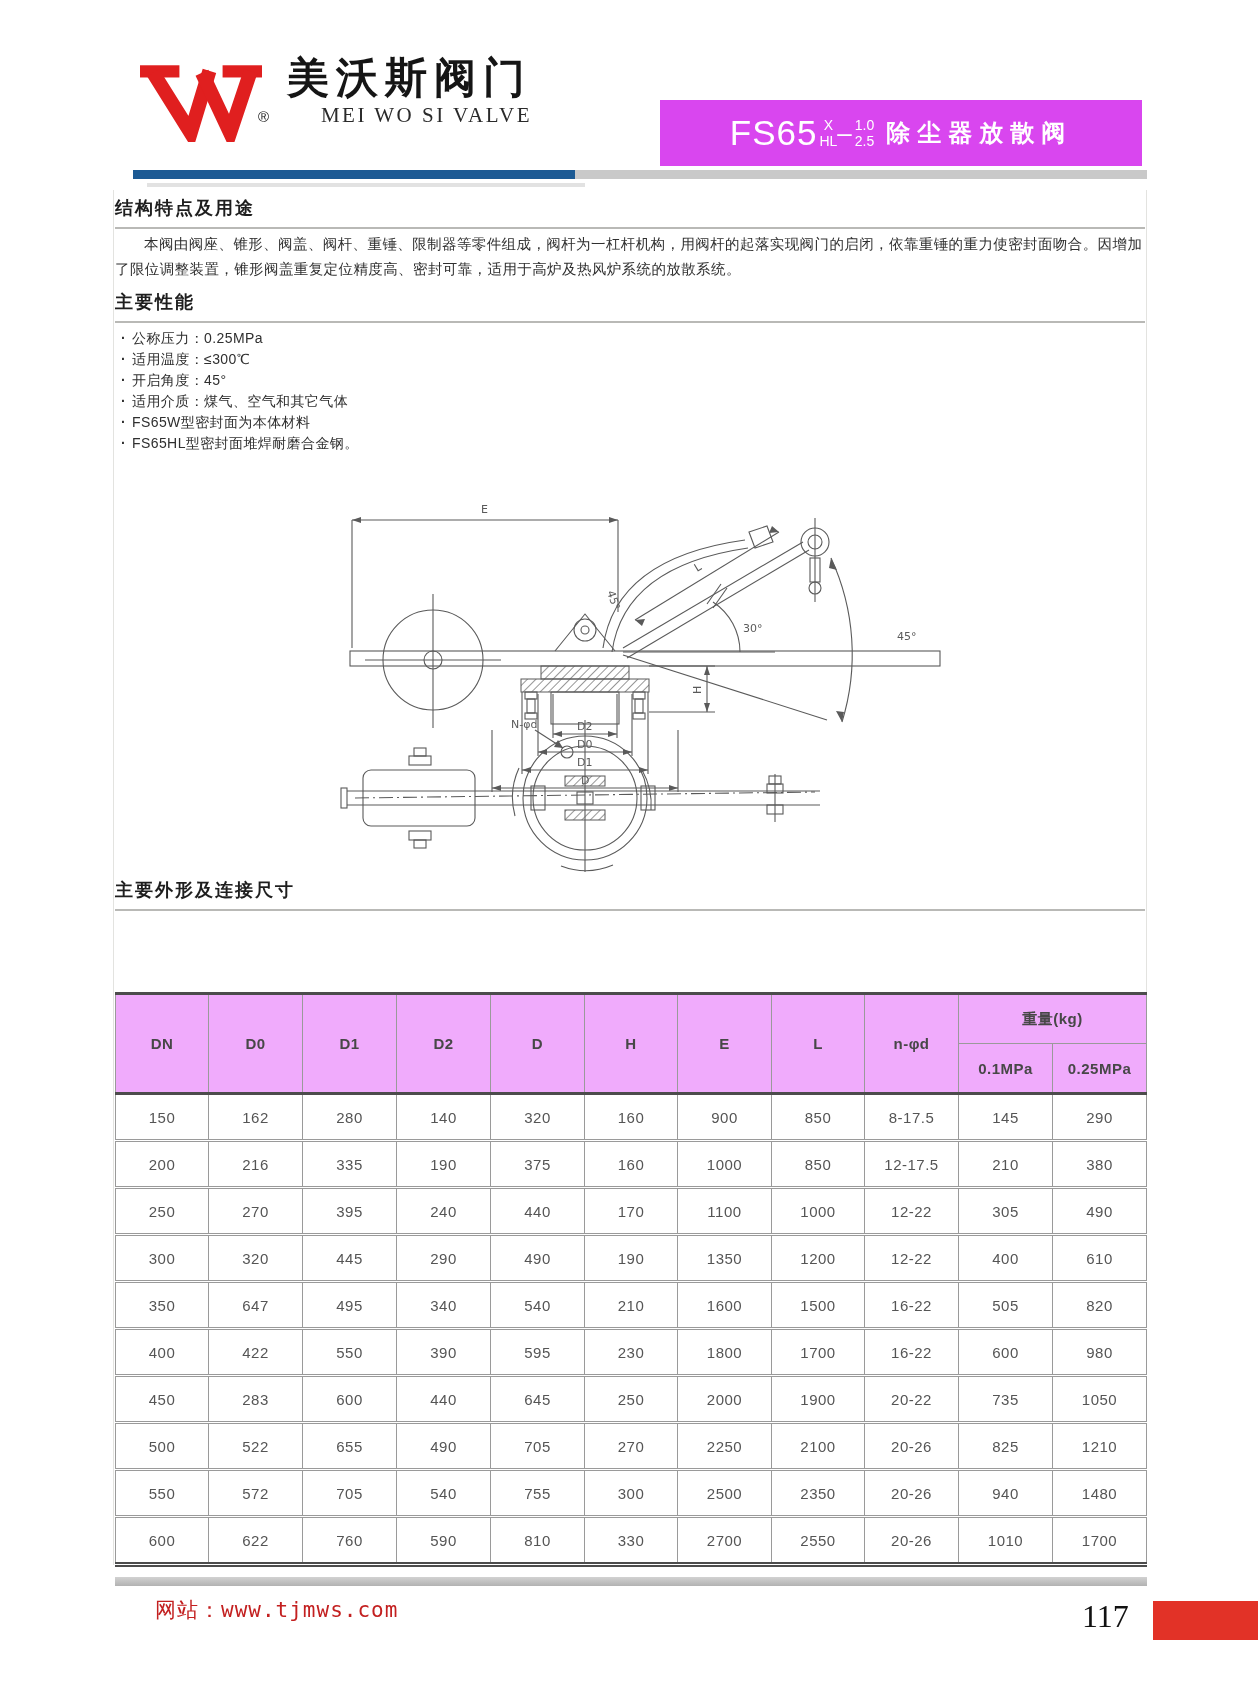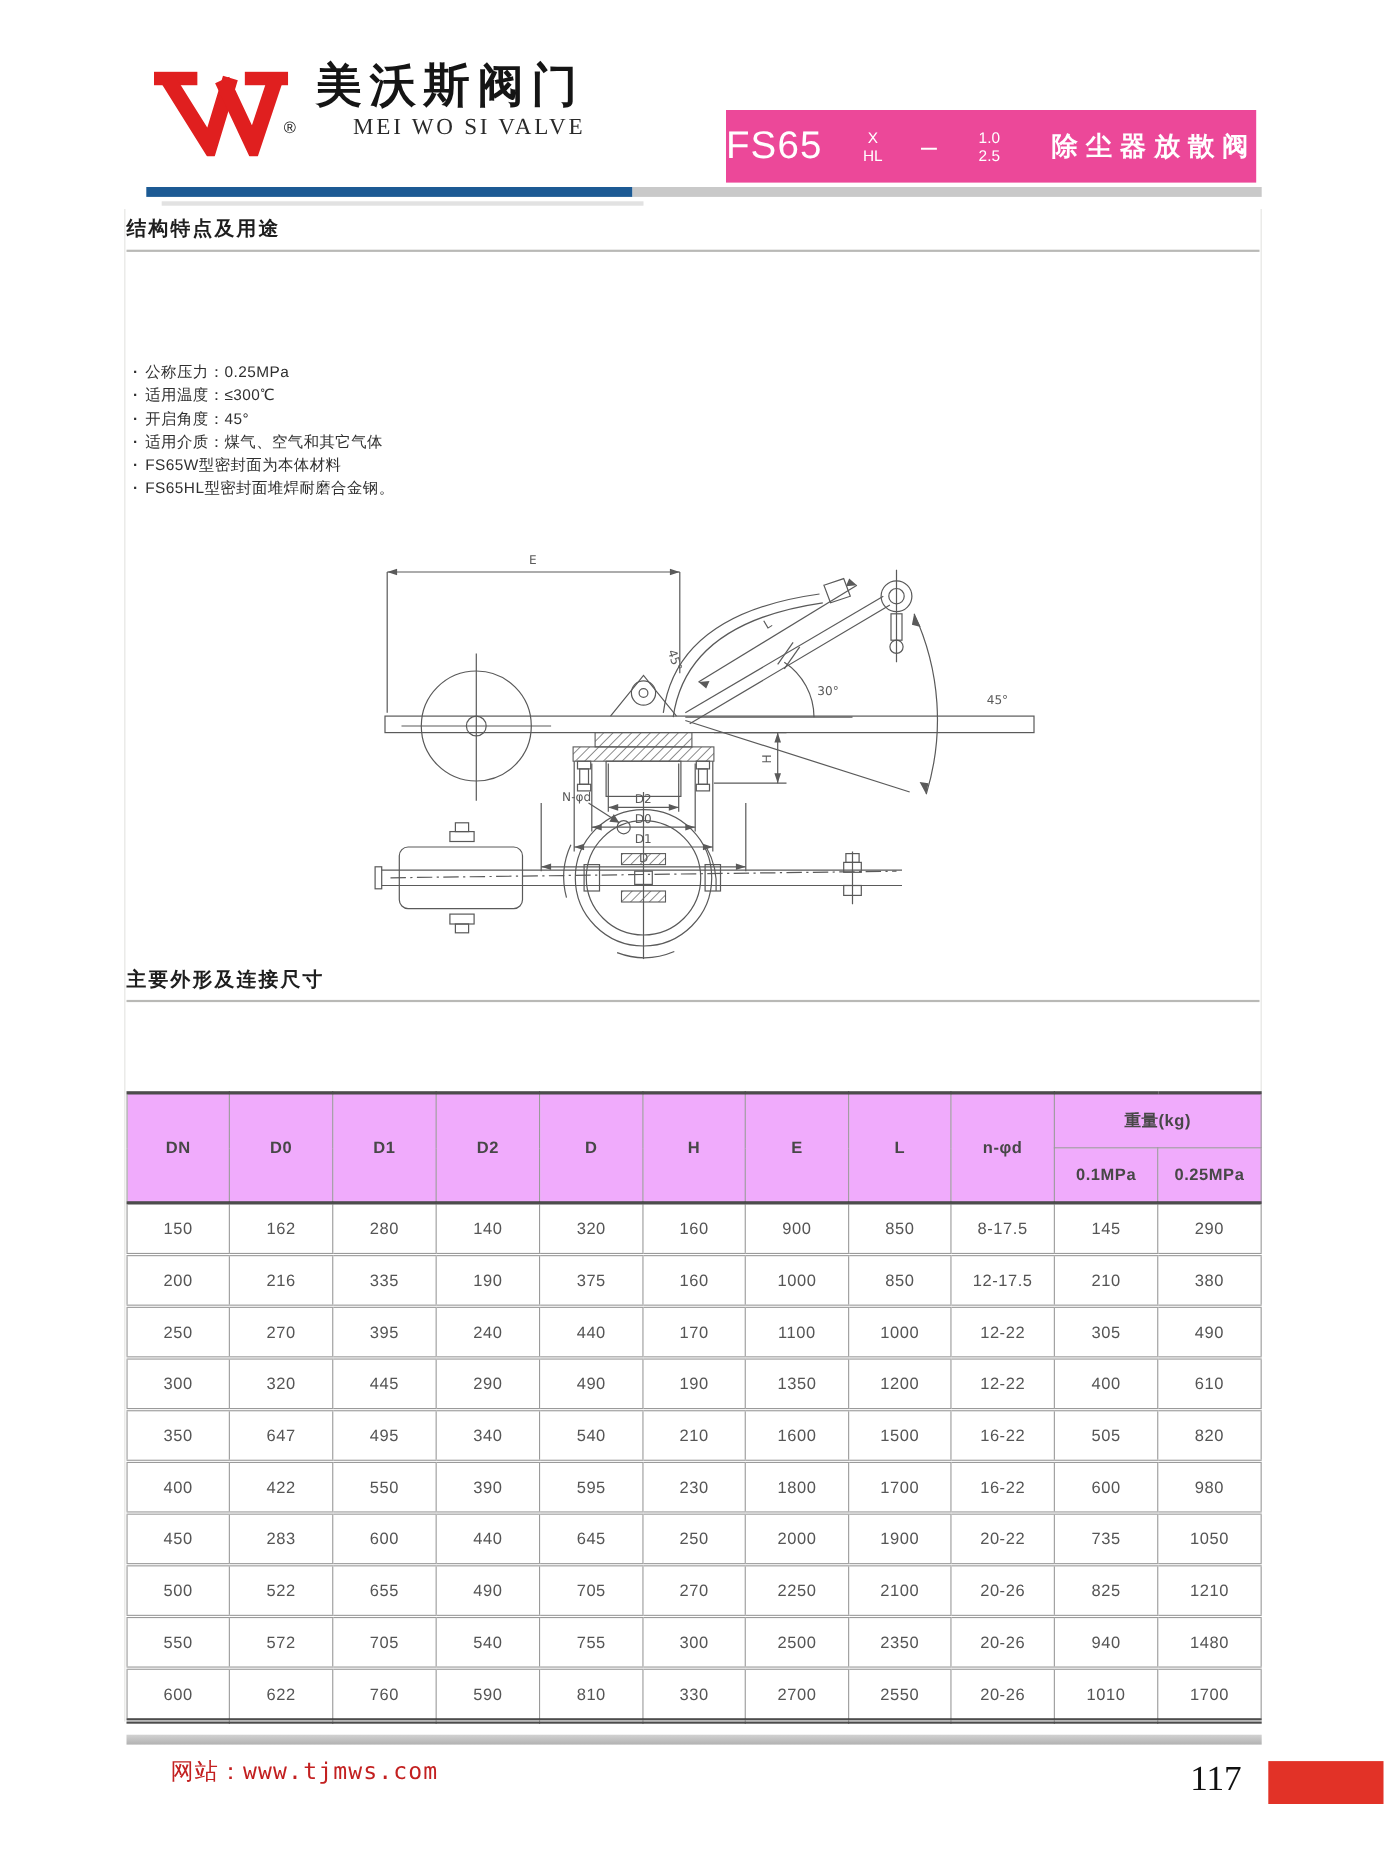--- a/index.html
+++ b/index.html
@@ -10,22 +10,22 @@
 
   
   .logo-block{position:absolute;left:140px;top:50px;display:flex;align-items:flex-start;}
   .logo-mark{width:122px;height:84px;margin-top:8px;}
   .logo-reg{font-size:15px;color:#222;margin:58px 4px 0 -4px;}
   .logo-text{display:flex;flex-direction:column;align-items:flex-end;margin-left:14px;}
   .logo-cn{font-family:"DejaVu Serif","Liberation Serif",serif;font-weight:bold;font-size:42px;
            letter-spacing:7px;color:#151515;line-height:1.35;white-space:nowrap;}
   .logo-en{font-family:"Liberation Serif",serif;font-size:21px;letter-spacing:2.5px;color:#2a2a2a;margin-top:-4px;}
 
-  .title-box{position:absolute;left:660px;top:100px;width:482px;height:66px;background:#ec4899;
-             display:flex;align-items:center;justify-content:space-between;color:#fff;}
+  .title-box{position:absolute;left:660px;top:100px;width:482px;height:66px;background:#d946ef;
+             display:flex;align-items:center;justify-content:center;color:#fff;}
   .title-model{font-size:35px;letter-spacing:1px;}
   .title-stack{display:inline-flex;flex-direction:column;align-items:center;font-size:14px;
                line-height:1.15;margin:0 2px;}
   .title-dash{font-size:26px;margin:0 1px 0 -2px;}
   .title-name{font-size:24px;font-weight:bold;letter-spacing:7px;margin-left:10px;white-space:nowrap;}
 
   .header-bar-blue{position:absolute;left:133px;top:170px;width:442px;height:9px;background:#1c5a94;}
   .header-bar-gray{position:absolute;left:575px;top:170px;width:572px;height:9px;background:#c9c9c9;}
   .header-bar-shadow{position:absolute;left:147px;top:183px;width:438px;height:4px;background:#e2e2e2;}
 
@@ -100,21 +100,23 @@
       <span>2.5</span>
     </span>
     <span class="title-name">除尘器放散阀</span>
   </div>
 
   <div class="header-bar-blue"></div>
   <div class="header-bar-gray"></div>
   <div class="header-bar-shadow"></div>
 
   <div class="section-title features-title">结构特点及用途</div>
-
+  <div class="features-body">本阀由阀座、锥形、阀盖、阀杆、重锤、限制器等零件组成，阀杆为一杠杆机构，用阀杆的起落实现阀门的启闭，依靠重锤的重力使密封面吻合。因增加了限位调整装置，锥形阀盖重复定位精度高、密封可靠，适用于高炉及热风炉系统的放散系统。</div>
+
+  <div class="section-title performance-title">主要性能</div>
   <div class="performance-list">
       <div class="bullet-item">
         <span class="bullet">·</span>
         <span>公称压力：0.25MPa</span>
       </div>
       <div class="bullet-item">
         <span class="bullet">·</span>
         <span>适用温度：≤300℃</span>
       </div>
       <div class="bullet-item">

